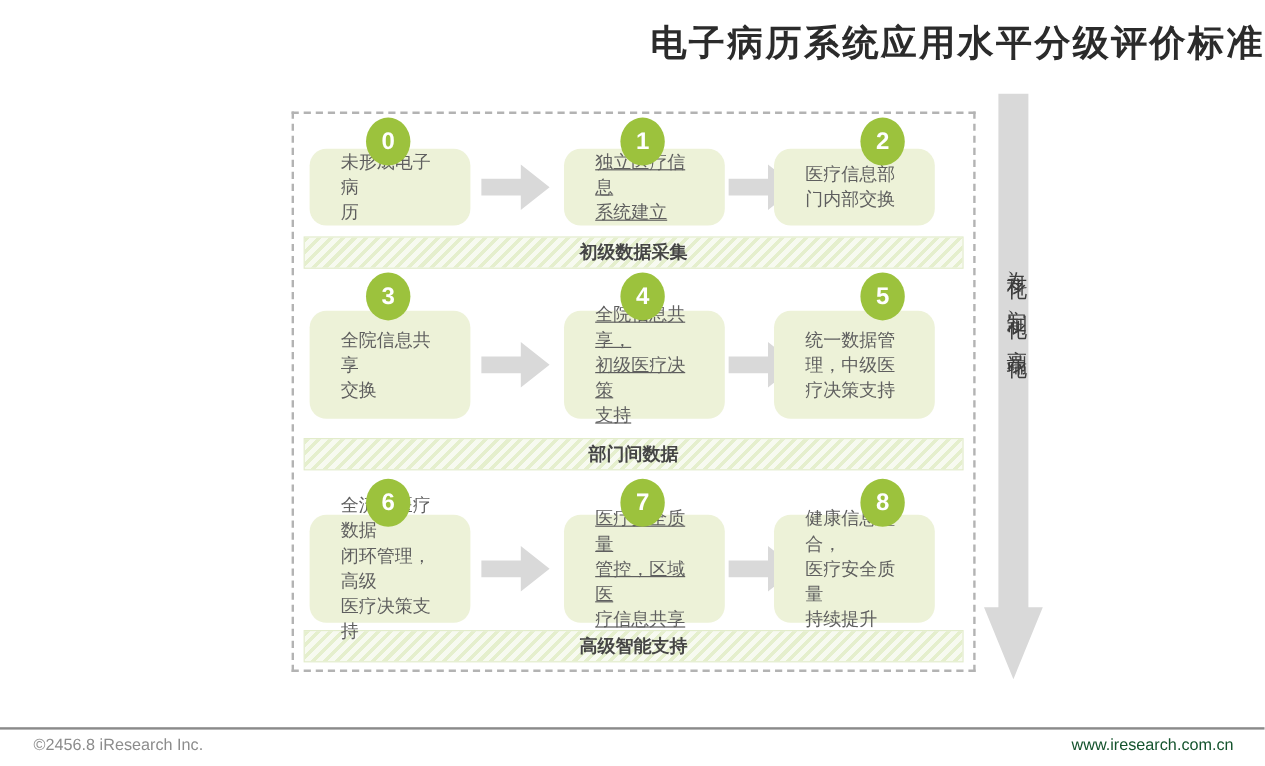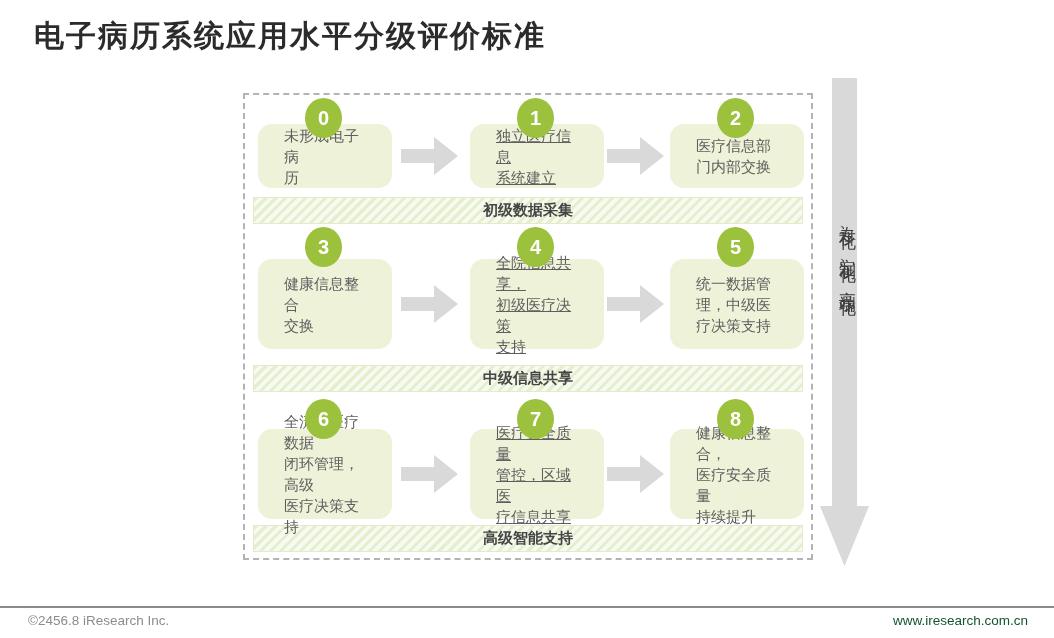--- a/index.html
+++ b/index.html
@@ -3,39 +3,39 @@
 <meta charset="utf-8">
 <style>
   * { margin:0; padding:0; box-sizing:border-box; }
   html,body { background:#ffffff; }
   .page {
     position:relative; width:1054px; height:638px; background:#ffffff;
     font-family:"Liberation Sans","DejaVu Sans",sans-serif; overflow:hidden;
   }
   .title {
     position:absolute; top:16px; left:0; width:100%; padding-left:34px;
-    text-align:left; font-size:30px; font-weight:bold; color:#2b2b2b; letter-spacing:2px;
+    text-align:right; font-size:30px; font-weight:bold; color:#2b2b2b; letter-spacing:2px;
   }
   .diagram {
     position:absolute; left:243px; top:93px; width:570px; height:467px;
     border:2px dashed #b3b3b3;
   }
   .node-circle {
     position:absolute; width:37px; height:40px; border-radius:50%;
     background:#9cc23d; color:#ffffff; font-size:20px; font-weight:bold;
     display:flex; align-items:center; justify-content:center; z-index:2;
   }
   .node-box {
     position:absolute; width:134px; background:#edf2d8; border-radius:14px;
     color:#5f5f5f; font-size:15px; line-height:1.4; white-space:pre-line;
     display:flex; align-items:center; padding:0 26px; z-index:1;
   }
   .col1 .node-box { left:13px; }  .col1 .node-circle { left:60px; }
   .col2 .node-box { left:225px;text-decoration:underline; } .col2 .node-circle { left:272px; }
-  .col3 .node-box { left:425px; } .col3 .node-circle { left:472px; }
+  .col3 .node-box { left:400px; } .col3 .node-circle { left:472px; }
   .row1 .node-box { top:29px;  height:64px; } .row1 .node-circle { top:3px; }
   .row2 .node-box { top:164px; height:90px; } .row2 .node-circle { top:132px; }
   .row3 .node-box { top:334px; height:90px; } .row3 .node-circle { top:304px; }
   .arrow-h { position:absolute; width:58px; height:40px; z-index:1; }
   .arrow-h.g1 { left:156px; } .arrow-h.g2 { left:362px; }
   .row1-arrow { top:41px; } .row2-arrow { top:189px; } .row3-arrow { top:359px; }
   .banner {
     position:absolute; left:8px; width:550px; height:27px;
     background:repeating-linear-gradient(135deg,#e5efcd 0 3px,#f7faf0 3px 7px);
     border:1px solid #e2ecca;
@@ -84,42 +84,42 @@
         <div class="node-circle">2</div>
         <div class="node-box">医疗信息部
 门内部交换</div>
       </div>
       <div class="banner b1">初级数据采集</div>
     </div>
 
     <div>
       <div class="col1 row2">
         <div class="node-circle">3</div>
-        <div class="node-box">健康信息整合
+        <div class="node-box">全院信息共享
 交换</div>
       </div>
       <svg class="arrow-h g1 row2-arrow" viewBox="0 0 58 40">
         <polygon points="0,13 33,13 33,1 57,20 33,39 33,27 0,27" fill="#d9d9d9"></polygon>
       </svg>
       <div class="col2 row2">
         <div class="node-circle">4</div>
         <div class="node-box">全院信息共享，
 初级医疗决策
 支持</div>
       </div>
       <svg class="arrow-h g2 row2-arrow" viewBox="0 0 58 40">
         <polygon points="0,13 33,13 33,1 57,20 33,39 33,27 0,27" fill="#d9d9d9"></polygon>
       </svg>
       <div class="col3 row2">
         <div class="node-circle">5</div>
         <div class="node-box">统一数据管
 理，中级医
 疗决策支持</div>
       </div>
-      <div class="banner b2">中级信息共享</div>
+      <div class="banner b2">部门间数据</div>
     </div>
 
     <div>
       <div class="col1 row3">
         <div class="node-circle">6</div>
         <div class="node-box">全流程医疗数据
 闭环管理，高级
 医疗决策支持</div>
       </div>
       <svg class="arrow-h g1 row3-arrow" viewBox="0 0 58 40">

